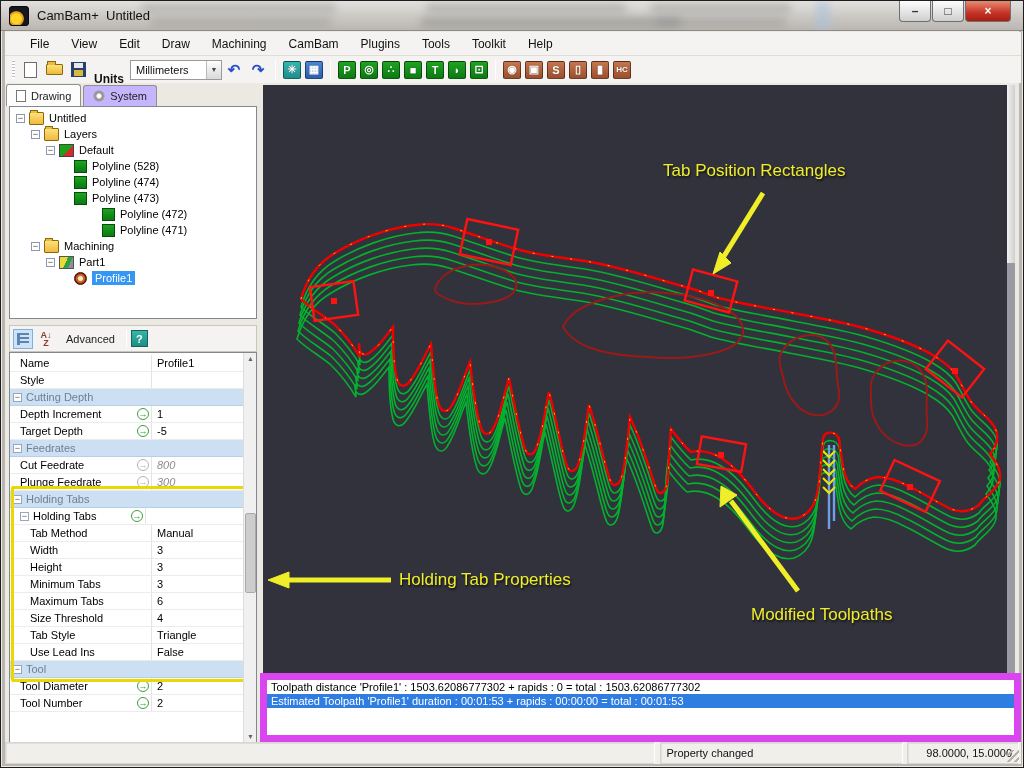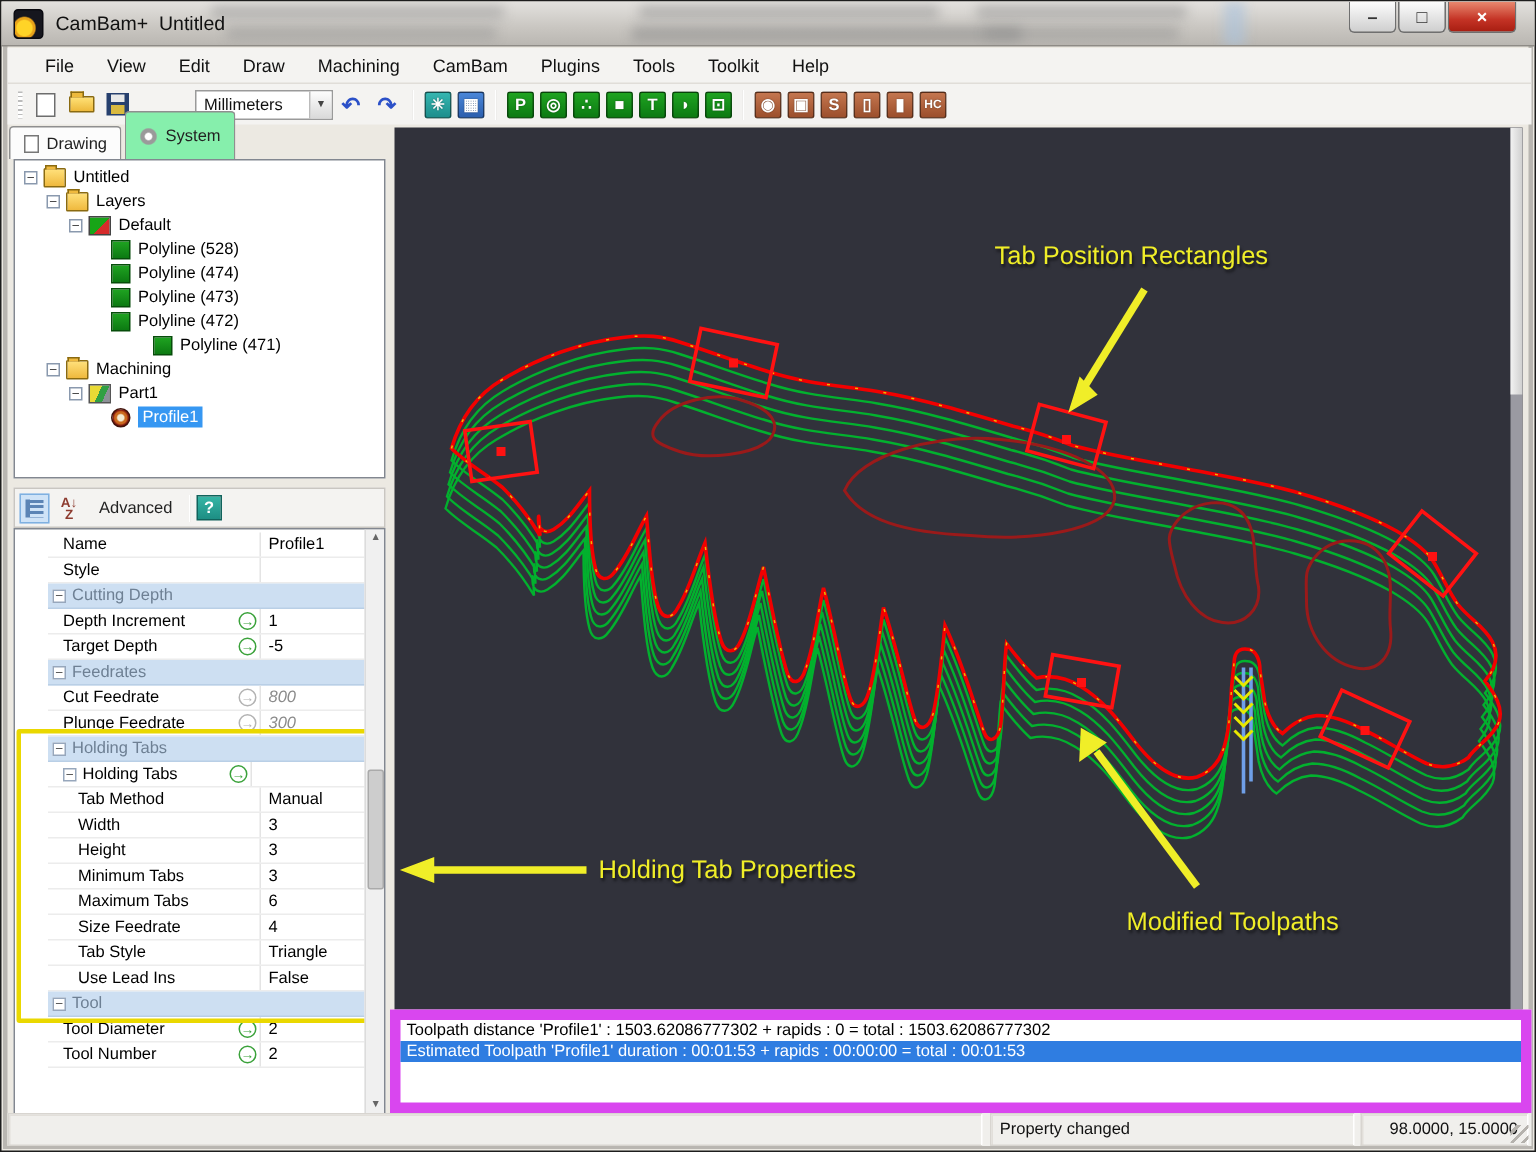--- a/index.html
+++ b/index.html
@@ -48,22 +48,22 @@
     font-size:11px; font-weight:bold; color:#fff; border-radius:2px; border:1px solid rgba(0,0,0,.45);
     text-shadow:0 0 1px rgba(0,0,0,.5); }
   .sq-draw { background:linear-gradient(#1fa321,#0c7a12); }
   .sq-mach { background:linear-gradient(#c4764f,#9c4f2c); }
   .sq-snap1 { background:linear-gradient(#35b6b0,#1d8e8c); }
   .sq-snap2 { background:linear-gradient(#4a86d8,#2c5fae); }
   .sq-icon.small-text { font-size:8px; }
 
   
   .tabstrip { position:absolute; left:5px; top:83px; width:254px; height:22px; display:flex; align-items:flex-end; }
-  .tab { height:32px; display:flex; align-items:center; padding:0 9px; font-size:11px; color:#222;
-    border:1px solid #8f8f8f; border-bottom:none; border-radius:3px 3px 0 0; background:#86efac; margin-right:2px; }
+  .tab { height:21px; display:flex; align-items:center; padding:0 9px; font-size:11px; color:#222;
+    border:1px solid #8f8f8f; border-bottom:none; border-radius:3px 3px 0 0; background:#c4b5fd; margin-right:2px; }
   .tab.active { background:#fcfcfc; height:22px; font-weight:normal; }
   .tab .pg { width:10px; height:12px; background:#fff; border:1px solid #777; margin-right:5px; }
   .tab .wr { width:12px; height:12px; margin-right:5px; border-radius:50%;
     background:radial-gradient(circle at 50% 50%, #fff 0 2px, #9a9a9a 3px 5px, transparent 6px); }
 
   .treepanel { position:absolute; left:8px; top:105px; width:248px; height:213px; background:#fff;
     border:1px solid #828790; overflow:hidden; padding-top:3px; }
   .trow { height:16px; display:flex; align-items:center; font-size:11px; color:#000; white-space:nowrap; }
   .texp { width:9px; height:9px; border:1px solid #8a99ae; background:#fff; font-size:9px; line-height:7px;
     text-align:center; color:#444; margin-right:4px; flex:none; }
@@ -87,21 +87,21 @@
       repeating-linear-gradient(#5b84b5 0 2px, transparent 2px 4px); border-left:3px solid #5b84b5; }
   .az { font-size:9px; font-weight:bold; color:#8d3b2f; line-height:8px; text-align:center; }
   .adv-label { font-size:11px; color:#222; padding:0 7px; }
   .pb-sep { width:1px; height:18px; background:#c4c1bc; border-right:1px solid #fff; margin:0 4px; }
   .help-ico { width:17px; height:17px; background:linear-gradient(#35b6a6,#1d8e84); color:#fff; font-weight:bold;
     font-size:11px; display:flex; align-items:center; justify-content:center; border:1px solid #11635c; }
 
   .propgrid { position:absolute; left:8px; top:351px; width:248px; height:392px; background:#fff;
     border:1px solid #828790; overflow:hidden; }
   .pg-inner { position:absolute; left:0; top:2px; right:13px; }
-  .prow { height:17px; display:flex; align-items:center; font-size:11px; color:#000; border-bottom:1px solid #ececec; position:relative;margin-left:22px; }
+  .prow { height:17px; display:flex; align-items:center; font-size:11px; color:#000; border-bottom:1px solid #ececec; position:relative; }
   .prow .lbl { width:125px; flex:none; overflow:hidden; white-space:nowrap; padding-left:10px; }
   .prow.ind2 .lbl { padding-left:20px; }
   .prow .icn { width:16px; flex:none; text-align:center; font-size:10px; font-weight:bold; }
   .arrow-g { display:inline-block; width:12px; height:12px; line-height:11px; border:1px solid #3ba23b; color:#3ba23b;
     border-radius:50%; font-size:9px; }
   .arrow-x { display:inline-block; width:12px; height:12px; line-height:11px; border:1px solid #b3b3b3; color:#b3b3b3;
     border-radius:50%; font-size:9px; }
   .prow .val { flex:1; padding-left:5px; border-left:1px solid #e4e4e4; height:100%; display:flex; align-items:center; overflow:hidden; white-space:nowrap; }
   .prow .val.it { font-style:italic; color:#8b8b8b; }
   .prow.cat { background:#cddff2; color:#6e8094; border-bottom:1px solid #b9cfe6; }
@@ -241,21 +241,21 @@
         <span>Polyline (528)</span>
       </div>
       <div class="trow" style="padding-left: 64px;">
         <div class="tico i-poly"></div>
         <span>Polyline (474)</span>
       </div>
       <div class="trow" style="padding-left: 64px;">
         <div class="tico i-poly"></div>
         <span>Polyline (473)</span>
       </div>
-      <div class="trow" style="padding-left: 64px;">
+      <div class="trow" style="padding-left: 92px;">
         <div class="tico i-poly"></div>
         <span>Polyline (472)</span>
       </div>
       <div class="trow" style="padding-left: 92px;">
         <div class="tico i-poly"></div>
         <span>Polyline (471)</span>
       </div>
       <div class="trow" style="padding-left: 21px;">
         <div class="texp">−</div>
         <div class="tico i-folder"></div>
@@ -353,21 +353,21 @@
           <span class="lbl">Minimum Tabs</span>
           <span class="icn"></span>
           <div class="val">3</div>
         </div>
         <div class="prow ind2">
           <span class="lbl">Maximum Tabs</span>
           <span class="icn"></span>
           <div class="val">6</div>
         </div>
         <div class="prow ind2">
-          <span class="lbl">Size Feedrate</span>
+          <span class="lbl">Size Threshold</span>
           <span class="icn"></span>
           <div class="val">4</div>
         </div>
         <div class="prow ind2">
           <span class="lbl">Tab Style</span>
           <span class="icn"></span>
           <div class="val">Triangle</div>
         </div>
         <div class="prow ind2">
           <span class="lbl">Use Lead Ins</span>

